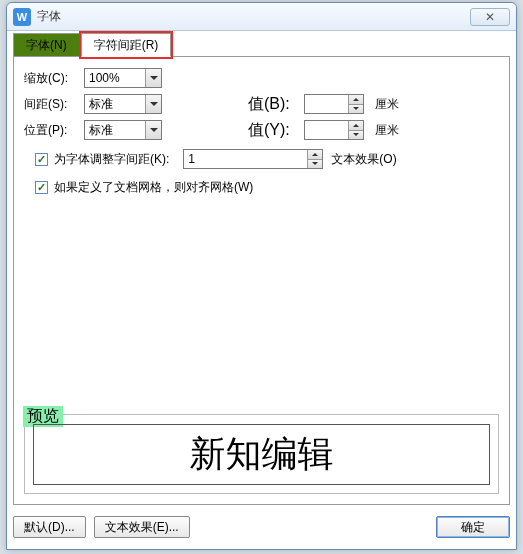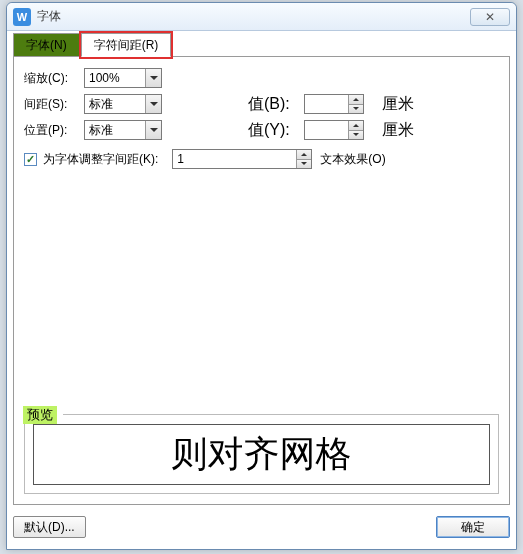--- a/index.html
+++ b/index.html
@@ -67,37 +67,37 @@
 }
 .spin .spbtns div {
   flex: 1; background: linear-gradient(#f5f5f5,#ddd); display: flex;
   align-items: center; justify-content: center;
 }
 .spin .spbtns div::after { content: ""; border: 3px solid transparent; }
 .spin .spbtns .up::after { border-bottom-color: #333; margin-bottom: 2px; }
 .spin .spbtns .dn { border-top: 1px solid #999; }
 .spin .spbtns .dn::after { border-top-color: #333; margin-top: 2px; }
 
-.unit { font-size: 16px; margin-left: 18px; }
+.unit { font-size: 12px; margin-left: 11px; }
 .vlabel { width: 56px; text-align: left; margin-left: 86px; font-size: 16px; }
 
-.chk-row { display: flex; align-items: center; height: 24px; font-size: 12px; margin-top: 4px; }
+.chk-row { display: flex; align-items: center; height: 24px; font-size: 12px; margin-top: 4px; margin-left: 11px; }
 .chk {
   width: 13px; height: 13px; border: 1px solid #5a8ac0; background: #fff;
   margin-right: 6px; display: flex; align-items: center; justify-content: center;
 }
 .chk.checked::after { content: "✓"; color: #2d7a2d; font-size: 11px; line-height: 11px; font-weight: bold; }
 
 .preview-group {
   position: absolute; left: 10px; right: 10px; bottom: 10px; height: 80px;
   border: 1px solid #bbb; border-top: none;
 }
 .preview-legend {
-  position: absolute; top: -8px; left: -2px; background: #bef264; padding: 0 4px;
-  font-size: 13px;
+  position: absolute; top: -8px; left: -2px; background: #86efac; padding: 0 4px;
+  font-size: 16px;
 }
 .preview-line { position: absolute; left: 0; right: 0; top: 0; border-top: 1px solid #bbb; }
 .preview-line.right { left: 38px; }
 .preview-box {
   position: absolute; left: 8px; right: 8px; top: 10px; bottom: 8px;
   border: 1px solid #555; display: flex; align-items: center; justify-content: center;
 }
 .preview-text { font-family: SimSun, serif; font-size: 36px; }
 
 .footer {
@@ -183,35 +183,42 @@
         <div class="spin" style="width:140px;margin:0 8px 0 14px">
           <span>1</span>
           <div class="spbtns">
               <div class="up"></div>
               <div class="dn"></div>
             </div>
         </div>
         <span>文本效果(O)</span>
       </div>
 
+      <div class="chk-row">
+        <div class="chk checked"></div>
+        <span>如果定义了文档网格，则对齐网格(W)</span>
+      </div>
 
       <div class="preview-group">
         <div class="preview-line right"></div>
         <div class="preview-legend">预览</div>
         <div class="preview-box">
-          <span class="preview-text">则对齐网格</span>
+          <span class="preview-text">新知编辑</span>
         </div>
       </div>
 
     </div>
   </div>
 
   <div class="footer">
     <div class="btn">
       <span>默认(D)...</span>
+    </div>
+    <div class="btn">
+      <span>文本效果(E)...</span>
     </div>
     <div class="spacer"></div>
     <div class="ok-cancel" style="display:flex;gap:4px">
       <div class="btn primary">
         <span>确定</span>
       </div>
     </div>
   </div>
 </div>
 

